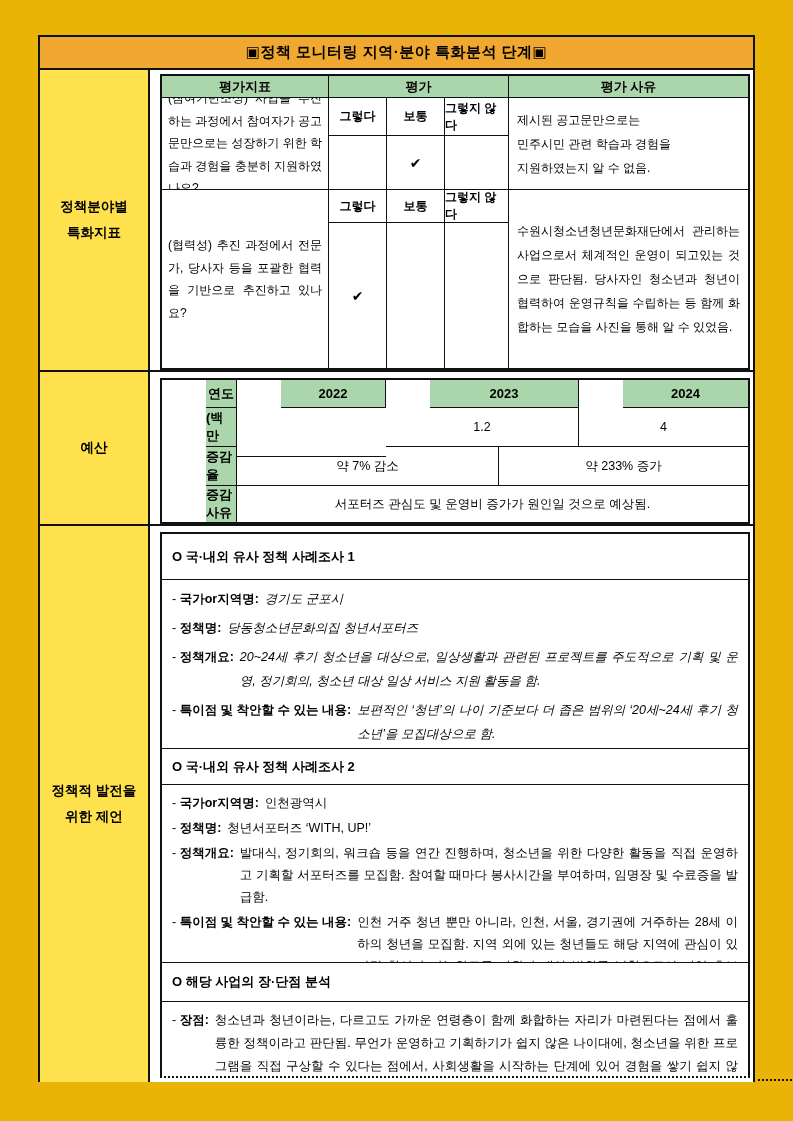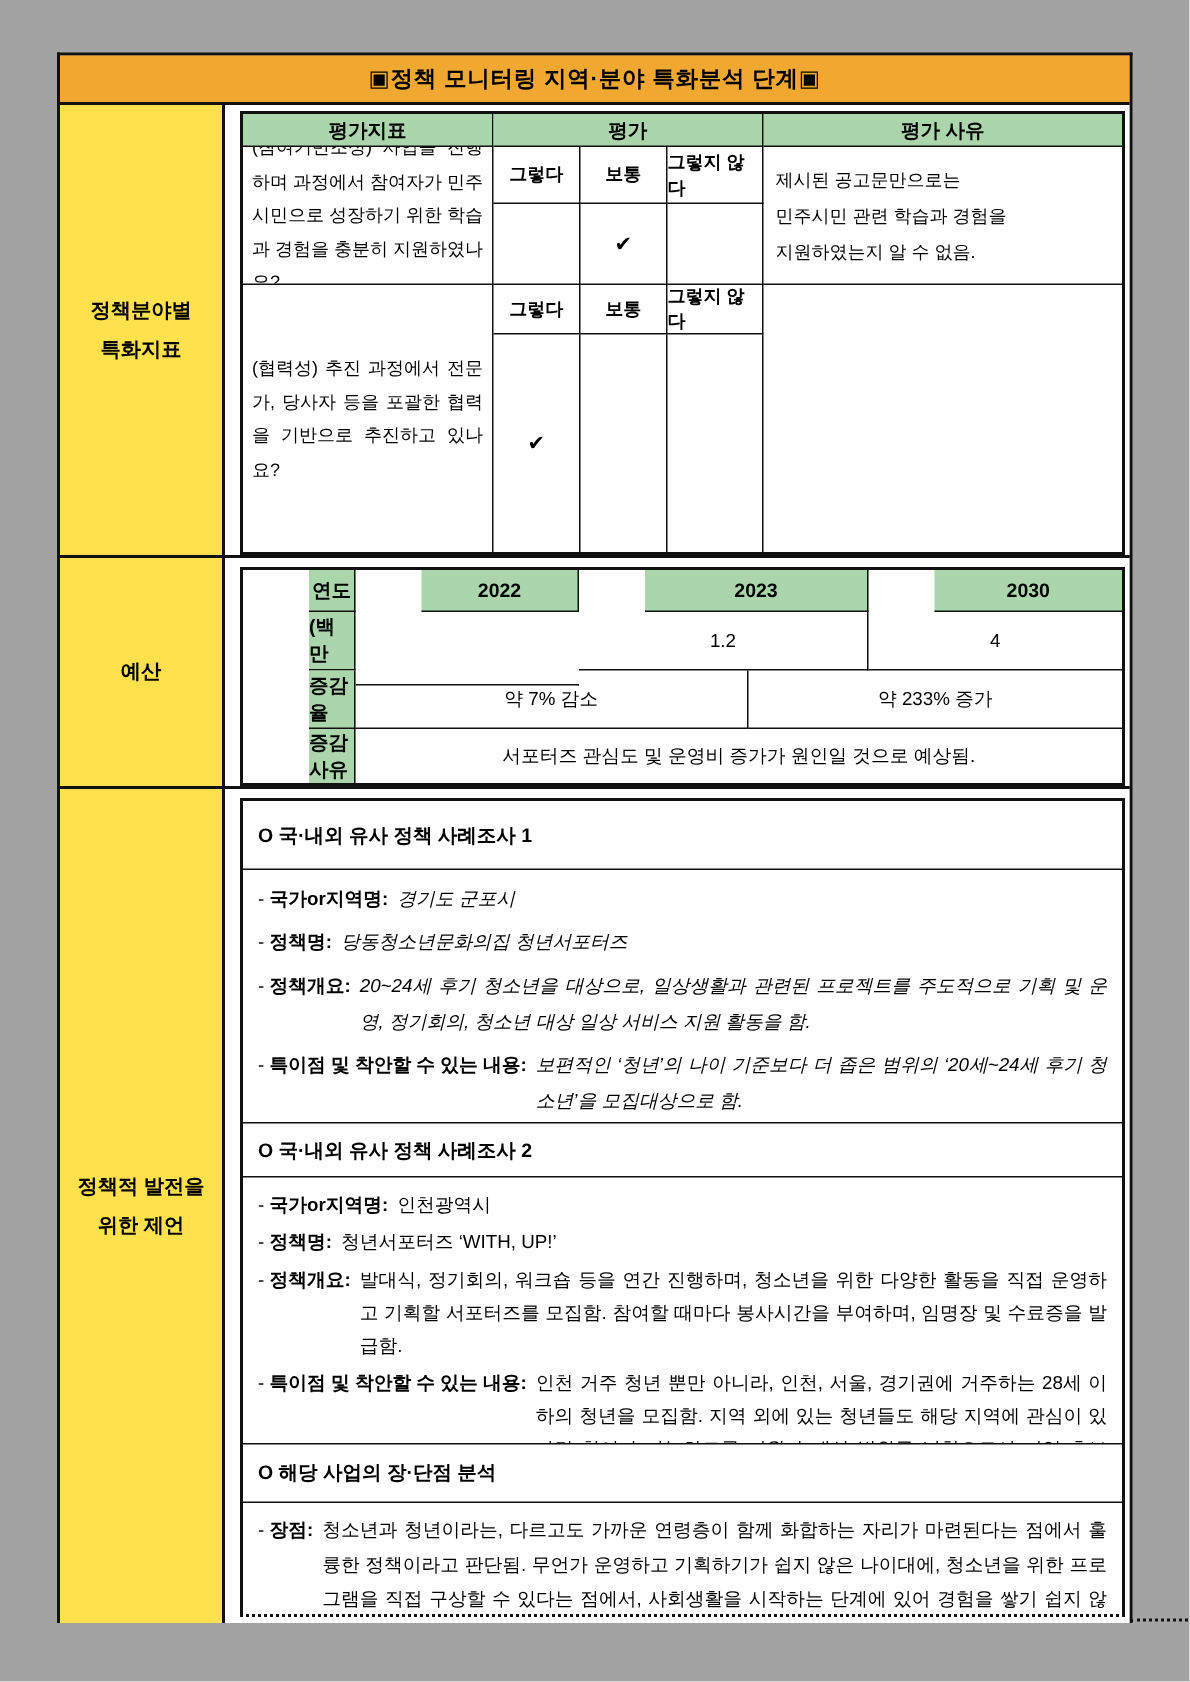--- a/index.html
+++ b/index.html
@@ -1,16 +1,16 @@
 <!DOCTYPE html>
 <html><head>
 <meta charset="utf-8">
 <style>
   html,body{margin:0;padding:0;background:#fff;}
-  .page{position:relative;width:793px;height:1121px;background:#a3a3a3;overflow:hidden;
+  .page{position:relative;width:793px;height:1121px;background:#eab308;overflow:hidden;
         font-family:"Liberation Sans","DejaVu Sans",sans-serif;color:#000;}
   .doc{position:absolute;left:38px;top:35px;width:713px;border:2px solid #111;border-bottom:none;}
   .title-bar{height:31px;background:#F0A830;border-bottom:2px solid #111;
              display:flex;align-items:center;justify-content:center;
              font-size:15px;font-weight:bold;letter-spacing:.5px;}
   .sec{display:flex;}
   .sec + .sec{border-top:2px solid #111;}
   .side{width:108px;flex:none;background:#FFE14D;border-right:2px solid #111;
         display:flex;flex-direction:column;align-items:center;justify-content:center;
         font-weight:bold;font-size:13.5px;line-height:26px;text-align:center;}
@@ -83,52 +83,53 @@
       <div class="side">
         <span>정책분야별</span>
         <span>특화지표</span>
       </div>
       <div class="content">
         <div class="eval">
           <div class="cell ghead br bb e-h1">평가지표</div>
           <div class="cell ghead bb e-h3">평가 사유</div>
           <div class="cell ghead br bb e-h2">평가</div>
 
-          <div class="cell qcell br bb e-q1">(참여기반조성) 사업을 진행하며 과정에서 참여자가 민주시민으로 성장하기 위한 학습과 경험을 충분히 지원하였나요?</div>
+          <div class="cell qcell br bb e-q1">(참여기반조성) 사업을 추진하는 과정에서 참여자가 공고문만으로는 성장하기 위한 학습과 경험을 충분히 지원하였나요?</div>
           <div class="cell subh br bb e-s10">그렇다</div>
           <div class="cell subh br bb e-s11">보통</div>
           <div class="cell subh br bb e-s12">그렇지 않다</div>
           <div class="cell rcell pre bb e-r1">제시된 공고문만으로는
 민주시민 관련 학습과 경험을
 지원하였는지 알 수 없음.</div>
           <div class="cell chk br bb e-c10"></div>
           <div class="cell chk br bb e-c11">✔</div>
           <div class="cell chk br bb e-c12"></div>
 
           <div class="cell qcell br e-q2">(협력성) 추진 과정에서 전문가, 당사자 등을 포괄한 협력을 기반으로 추진하고 있나요?</div>
           <div class="cell subh br bb e-s20">그렇다</div>
           <div class="cell subh br bb e-s21">보통</div>
           <div class="cell subh br bb e-s22">그렇지 않다</div>
+          <div class="cell rcell just e-r2">수원시청소년청년문화재단에서 관리하는 사업으로서 체계적인 운영이 되고있는 것으로 판단됨. 당사자인 청소년과 청년이 협력하여 운영규칙을 수립하는 등 함께 화합하는 모습을 사진을 통해 알 수 있었음.</div>
           <div class="cell chk br e-c20">✔</div>
           <div class="cell chk br e-c21"></div>
           <div class="cell chk br e-c22"></div>
         </div>
       </div>
     </div>
 
     <div class="sec sec2">
       <div class="side">
         <span>예산</span>
       </div>
       <div class="content">
         <div class="budget">
           <div class="cell bgl br bb b-l0">연도</div>
           <div class="cell bgl br bb b-y0">2022</div>
           <div class="cell bgl br bb b-y1">2023</div>
-          <div class="cell bgl bb b-y2">2030</div>
+          <div class="cell bgl bb b-y2">2024</div>
 
           <div class="cell bgl br bb b-l1">예산(백만원)</div>
           <div class="cell bval br bb b-a0">1.3</div>
           <div class="cell bval br bb b-a1">1.2</div>
           <div class="cell bval bb b-a2">4</div>
 
           <div class="cell bgl br bb b-l2">증감율</div>
           <div class="cell bval br bb b-ch0">약 7% 감소</div>
           <div class="cell bval bb b-ch1">약 233% 증가</div>
 

